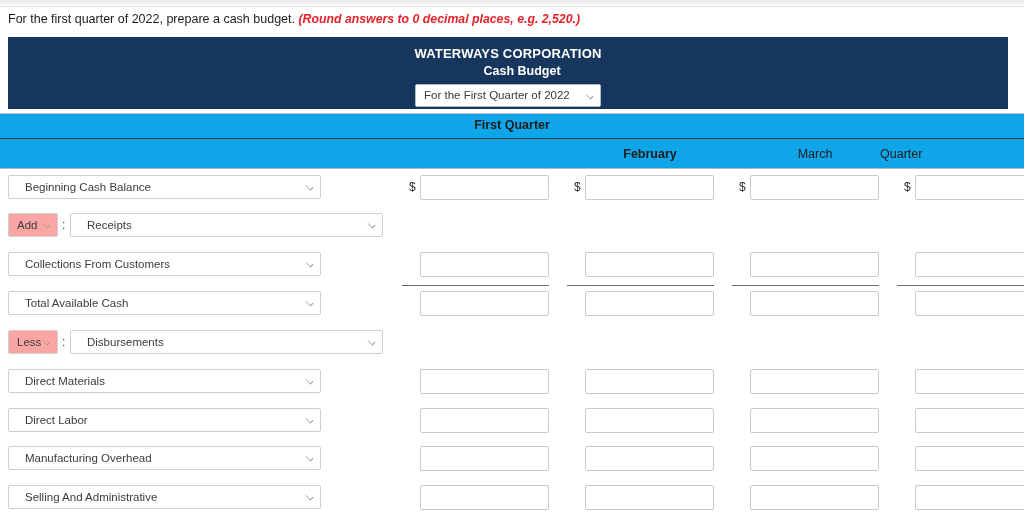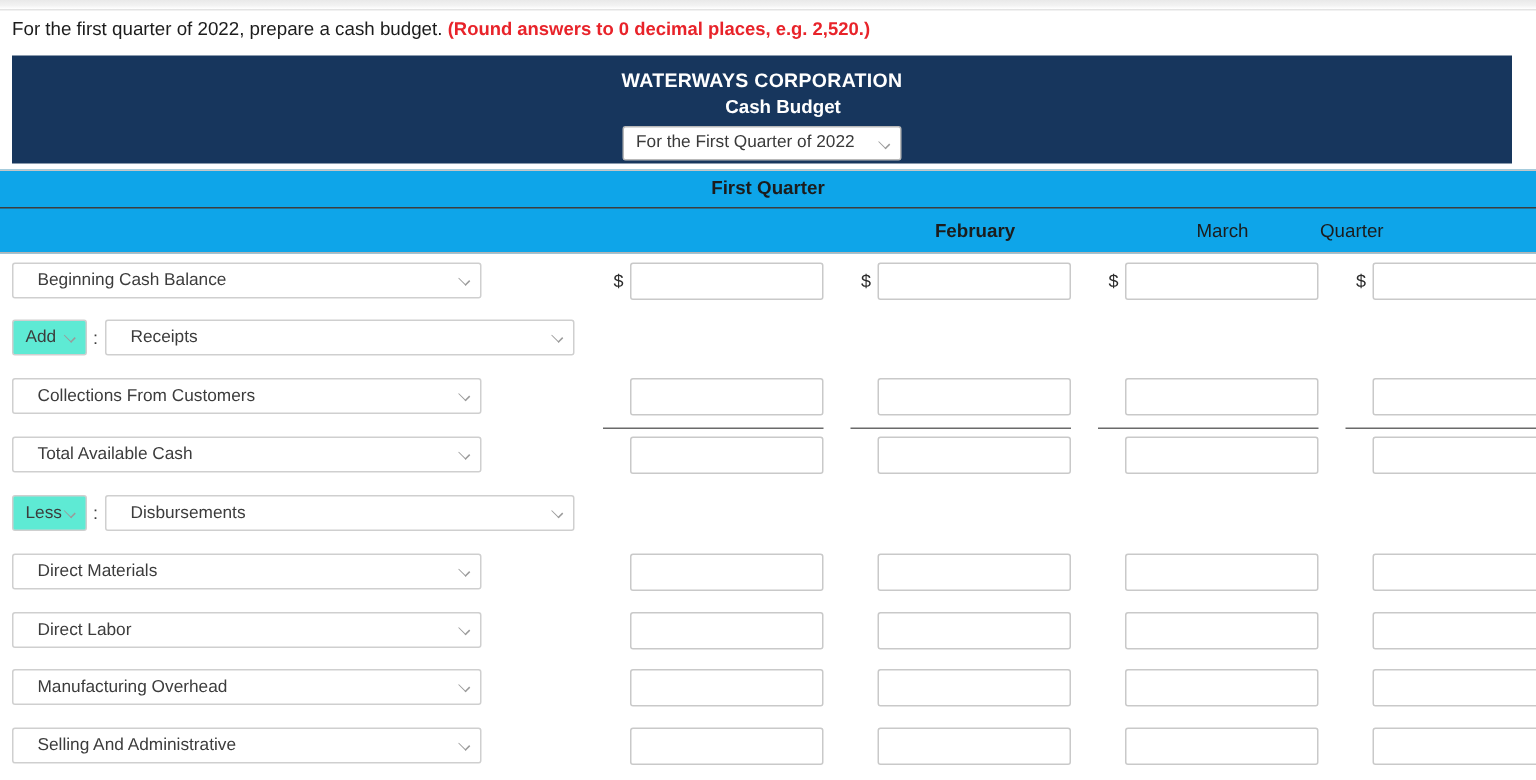--- a/index.html
+++ b/index.html
@@ -23,20 +23,21 @@
   #instruction {
     position: absolute; left: 8px; top: 9px;
     width: 1000px; height: 20px;
     font-size: 12.5px;
     color: #1c1c1c;
     line-height: 20px;
     white-space: nowrap;
   }
   #instruction .hint {
     color: #e8232a;
+    font-style: italic;
     font-weight: bold;
     font-size: 12.3px;
   }
 
   
   #title-block {
     position: absolute; left: 8px; top: 37px;
     width: 1000px; height: 72px;
     background: #17365d;
     color: #ffffff;
@@ -136,21 +137,21 @@
     white-space: nowrap;
     overflow: hidden;
   }
   .label-select.w-narrow { left: 8px; width: 313px; }
   .label-select.w-wide   { left: 70px; width: 313px; }
 
   
   .op-select {
     position: absolute; left: 8px;
     width: 50px; height: 24px;
-    background: #5eead4;
+    background: #fca5a5;
     border: 1px solid #cfcfcf;
     border-radius: 2px;
     padding-left: 8px; padding-right: 16px;
     font-size: 11.5px; color: #3c3c3c;
     line-height: 22px;
   }
   .colon {
     position: absolute; left: 62px;
     height: 24px; line-height: 24px;
     font-size: 12px; color: #3c3c3c;

